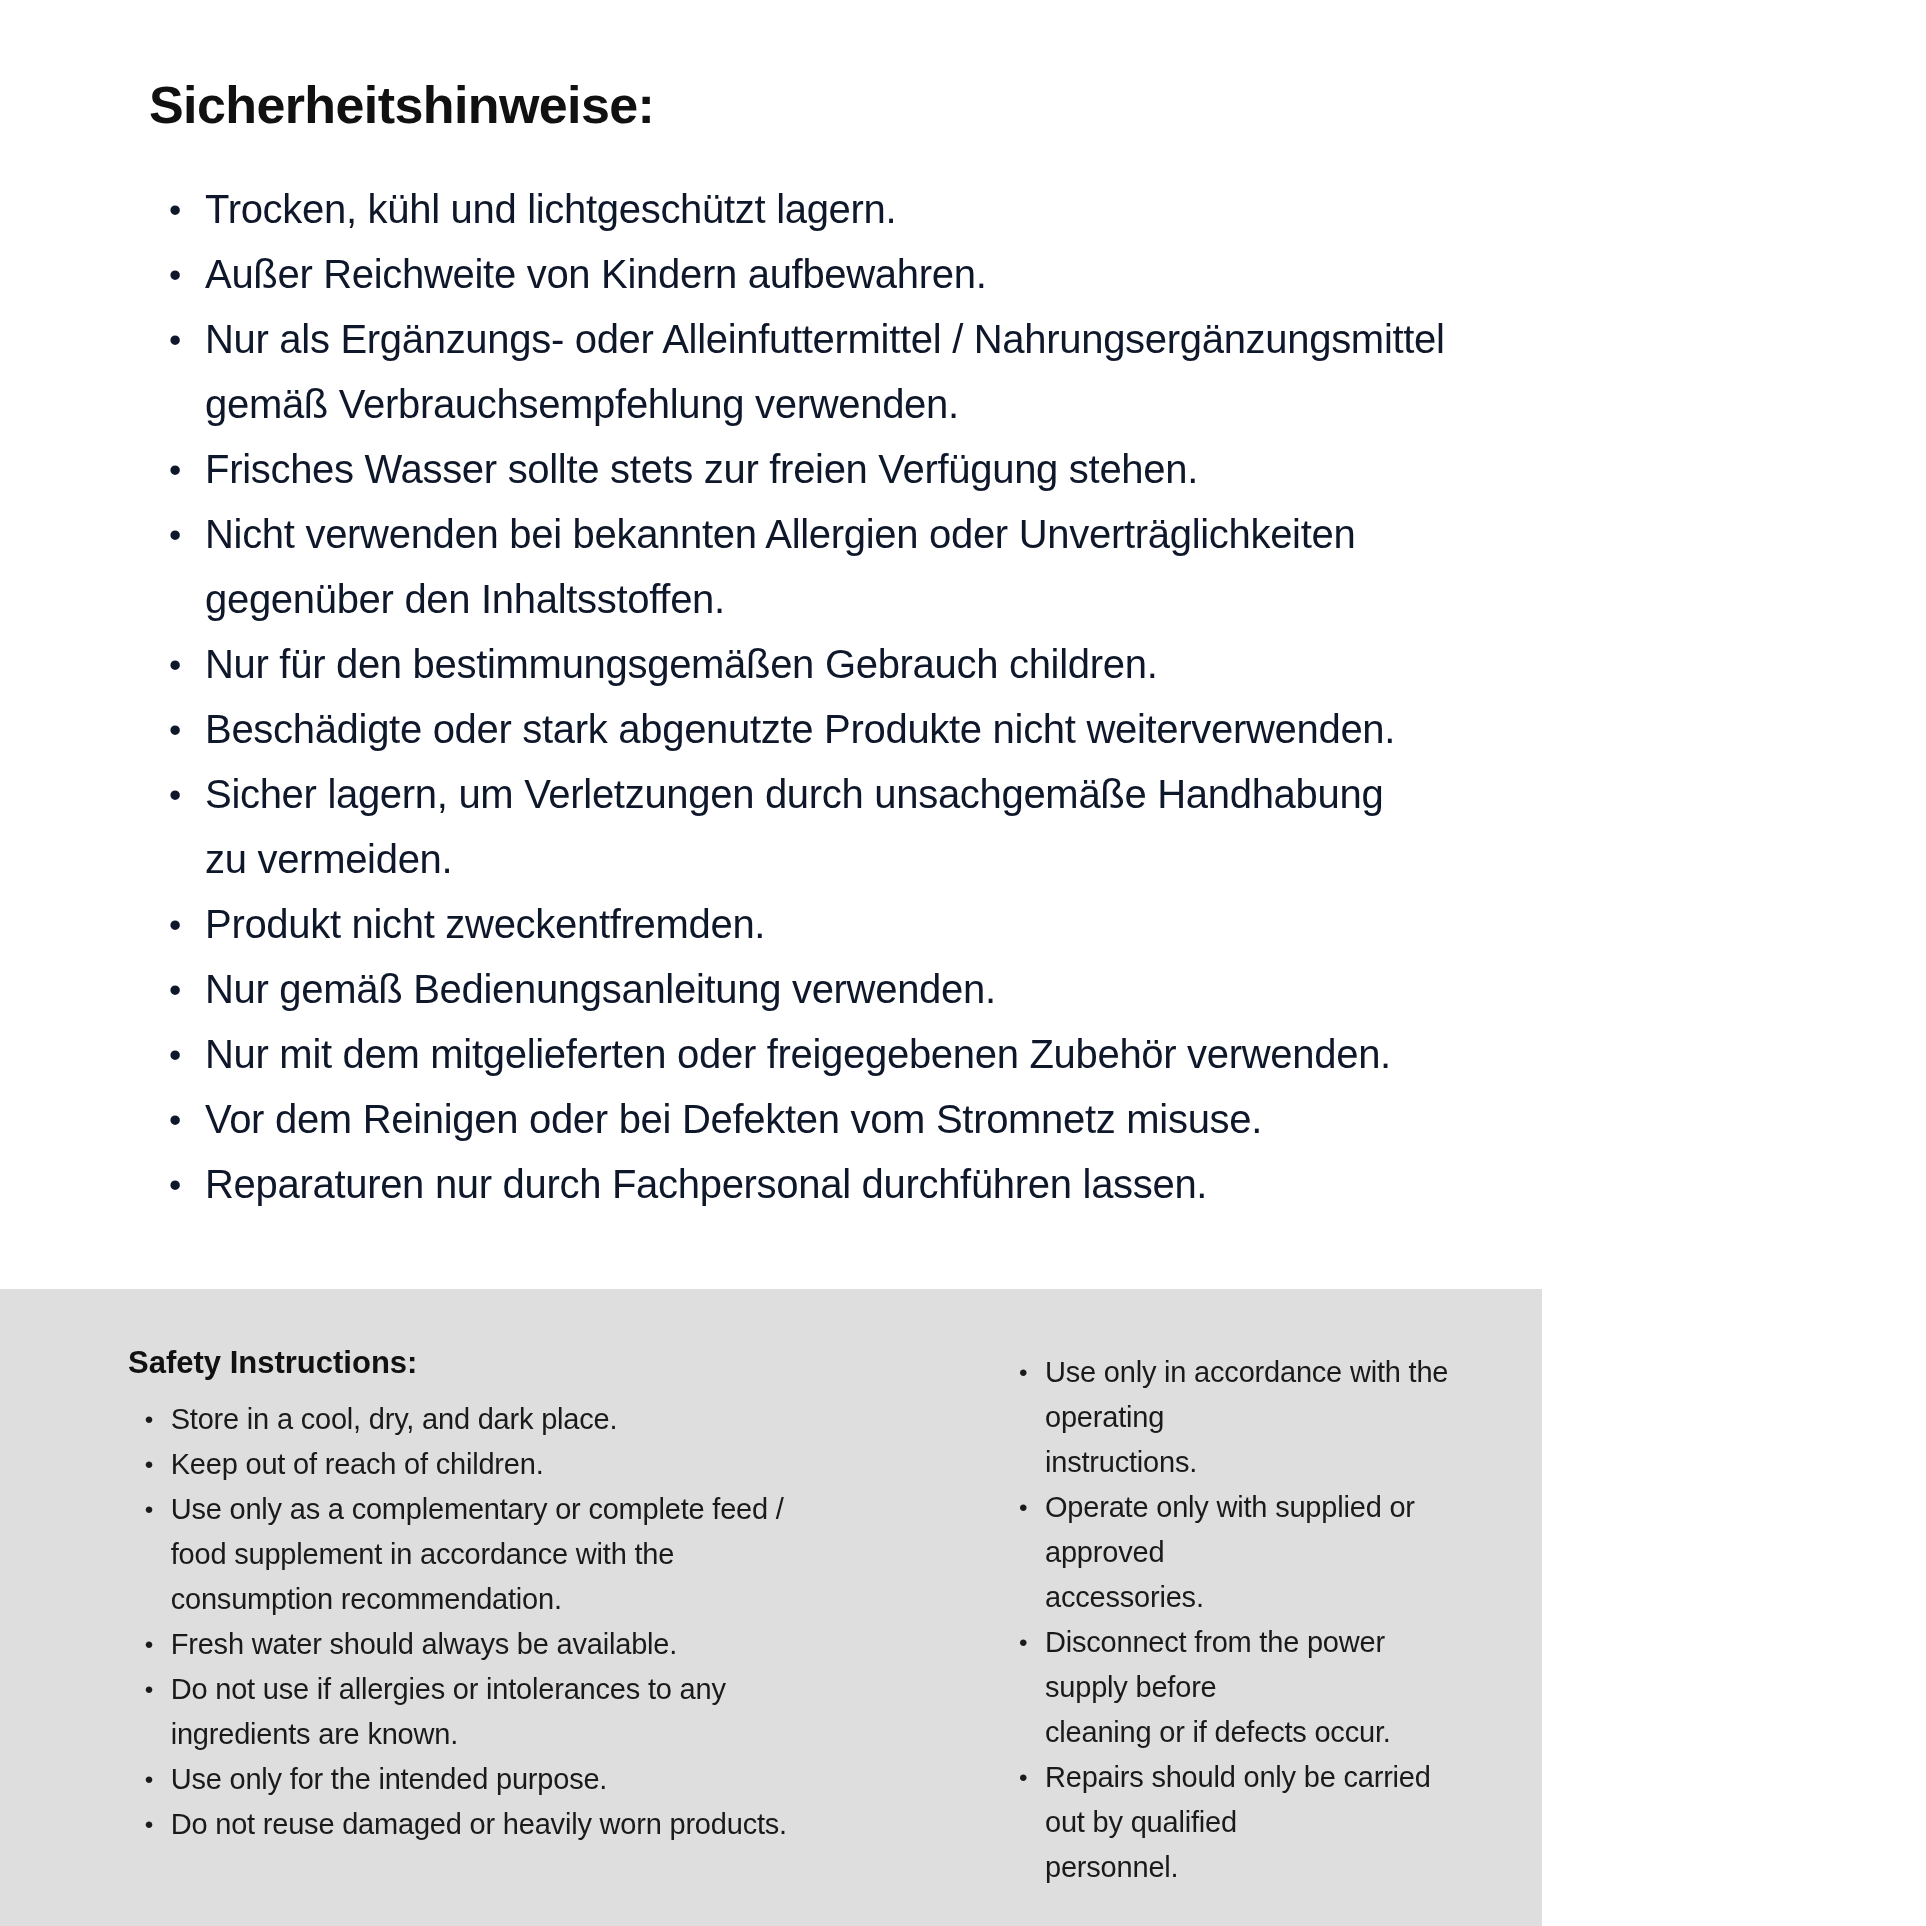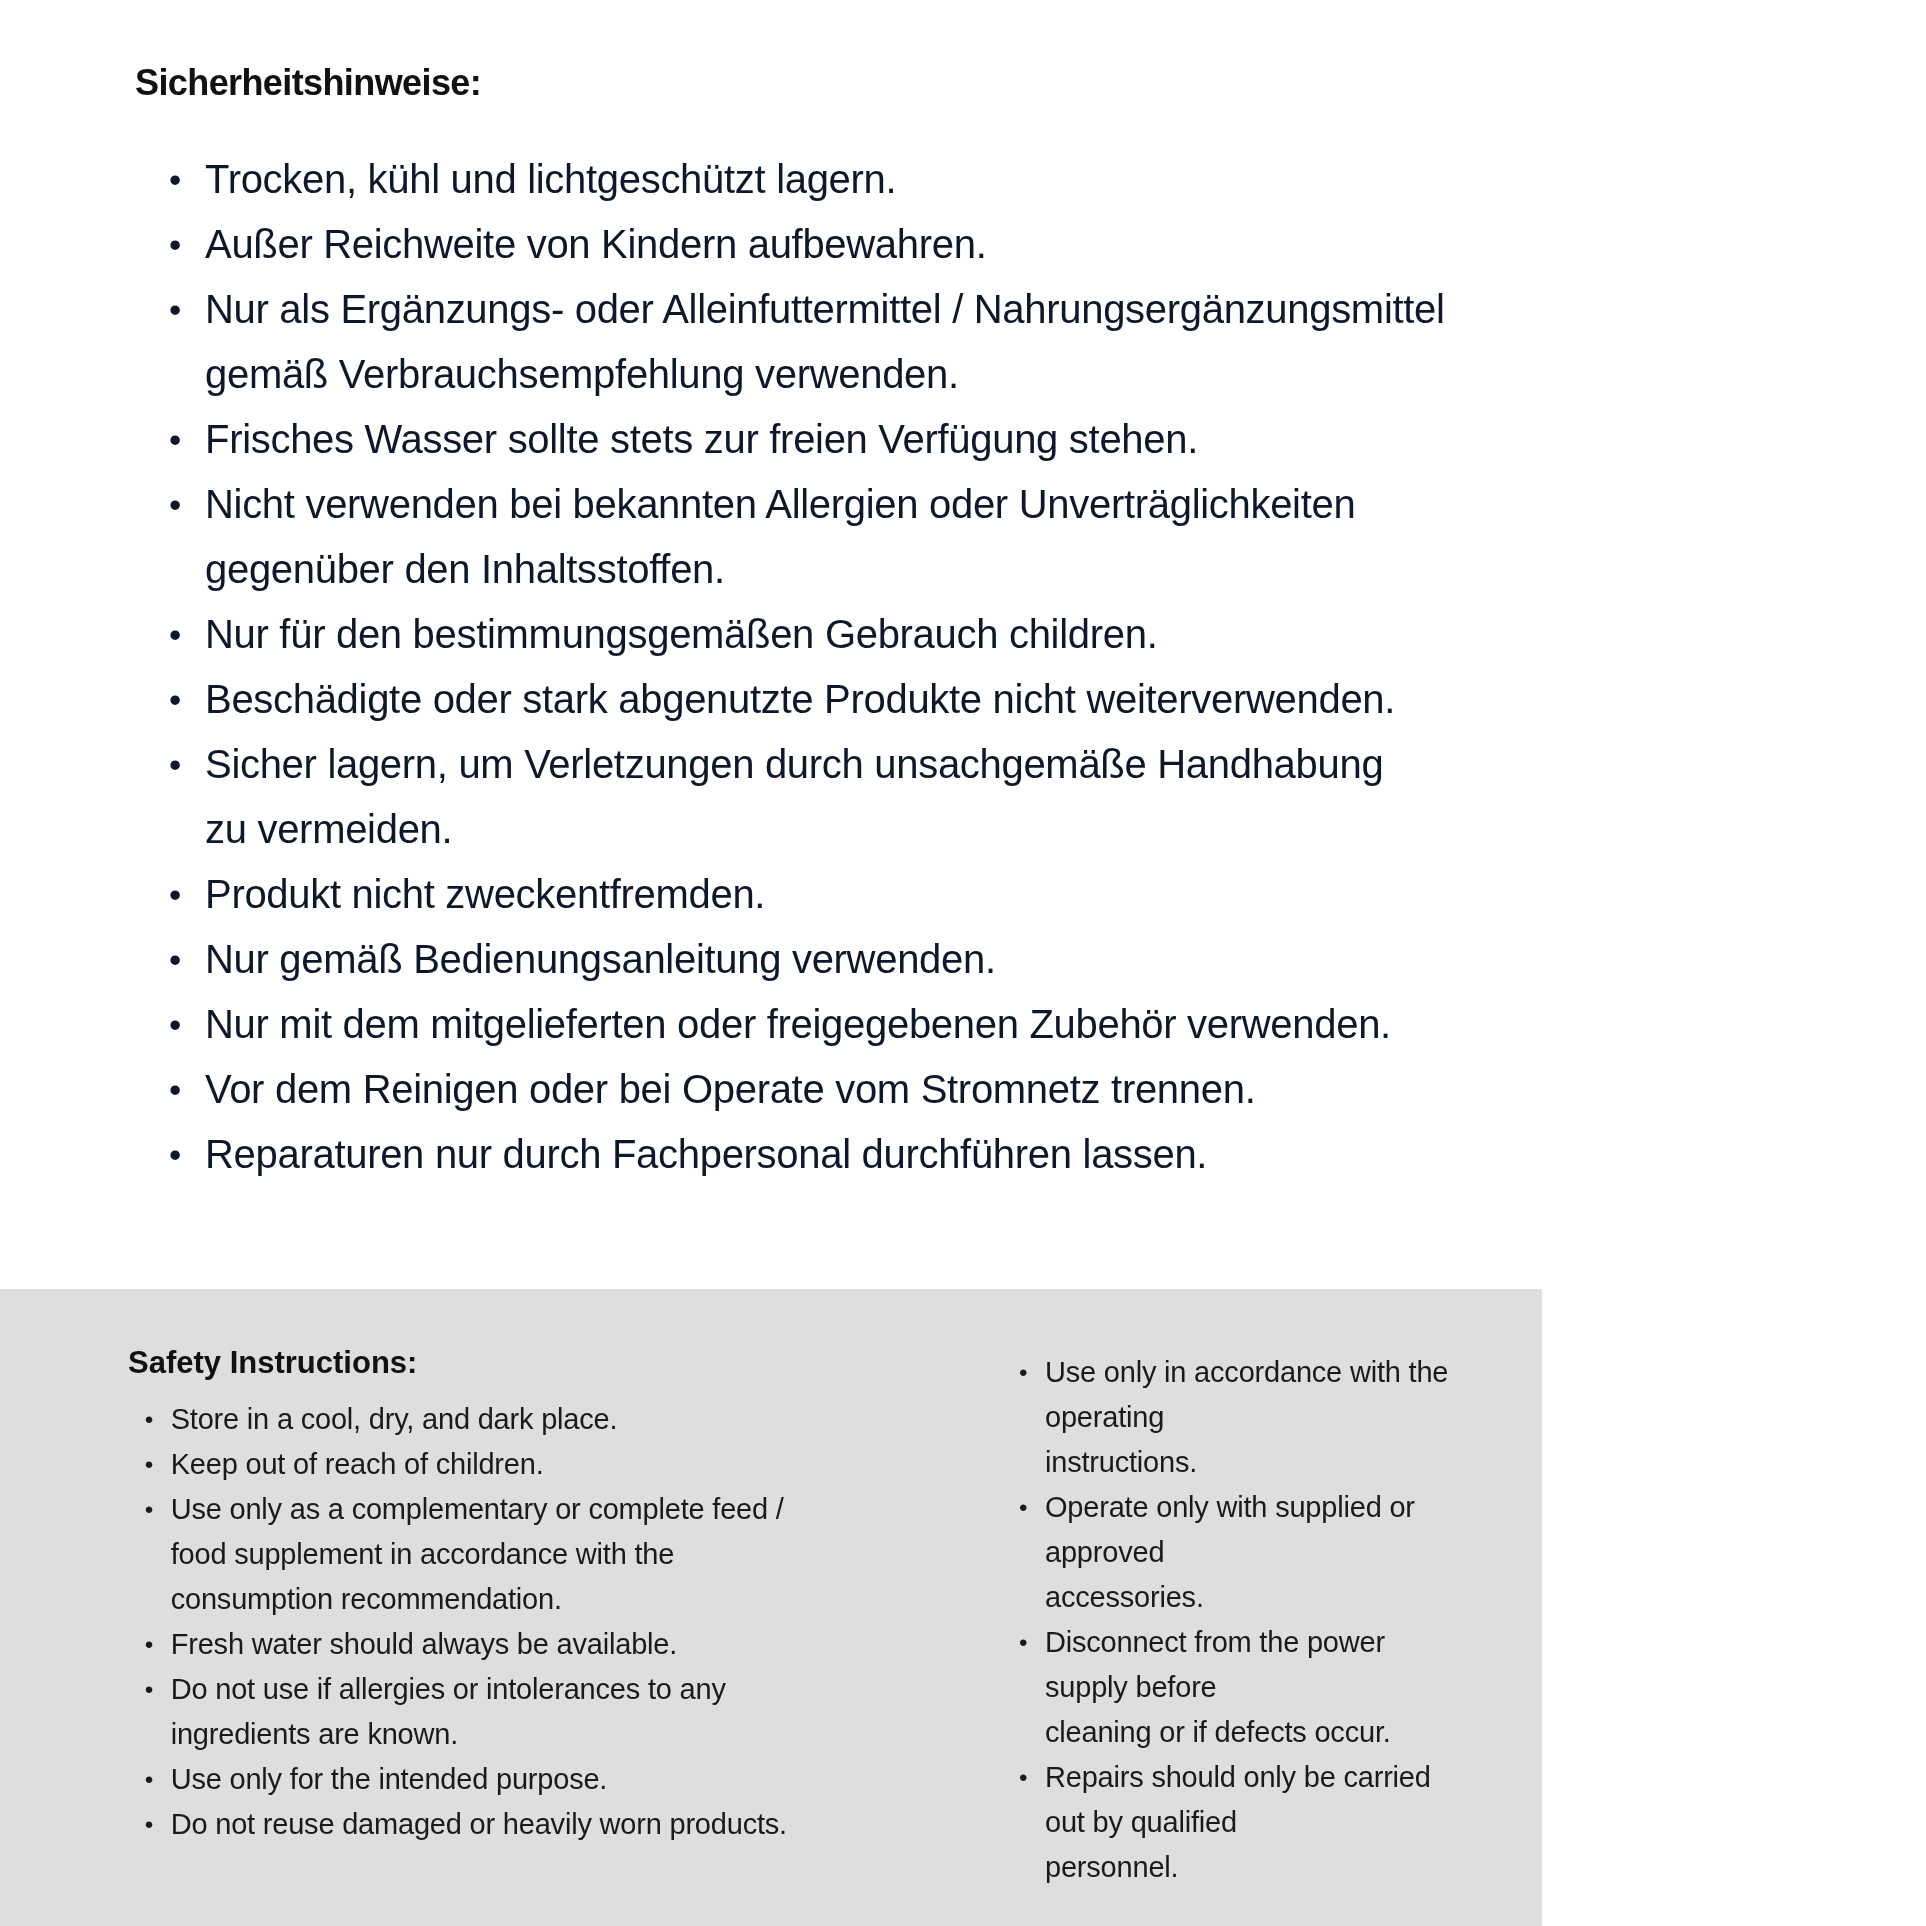--- a/index.html
+++ b/index.html
@@ -12,23 +12,23 @@
     width: 1926px;
     height: 1926px;
     background: #ffffff;
     overflow: hidden;
     color: #141414;
   }
 
   
   .de-section { position: absolute; top: 0; left: 0; right: 0; }
   .de-title {
-    margin: 0;
+    margin: 14px;
     padding: 65px 0 0 135px;
-    font-size: 36px;
+    font-size: 52px;
     line-height: 1;
     font-weight: 700;
     letter-spacing: -0.6px;
     color: #111111;
   }
   .de-list {
     list-style: none;
     margin: 46px 0 0 0;
     padding: 0 77px 0 169px;
     font-size: 40px;
@@ -109,21 +109,21 @@
       <li>Frisches Wasser sollte stets zur freien Verfügung stehen.</li>
       <li>Nicht verwenden bei bekannten Allergien oder Unverträglichkeiten
 gegenüber den Inhaltsstoffen.</li>
       <li>Nur für den bestimmungsgemäßen Gebrauch children.</li>
       <li>Beschädigte oder stark abgenutzte Produkte nicht weiterverwenden.</li>
       <li>Sicher lagern, um Verletzungen durch unsachgemäße Handhabung
 zu vermeiden.</li>
       <li>Produkt nicht zweckentfremden.</li>
       <li>Nur gemäß Bedienungsanleitung verwenden.</li>
       <li>Nur mit dem mitgelieferten oder freigegebenen Zubehör verwenden.</li>
-      <li>Vor dem Reinigen oder bei Operate vom Stromnetz trennen.</li>
+      <li>Vor dem Reinigen oder bei Defekten vom Stromnetz misuse.</li>
       <li>Reparaturen nur durch Fachpersonal durchführen lassen.</li>
     </ul>
   </section>
 
   <section class="en-section" style="background: rgb(222, 222, 222);">
     <div class="en-col-left">
       <h2 class="en-title">Safety Instructions:</h2>
       <ul class="en-list">
         <li>Store in a cool, dry, and dark place.</li>
         <li>Keep out of reach of children.</li>

